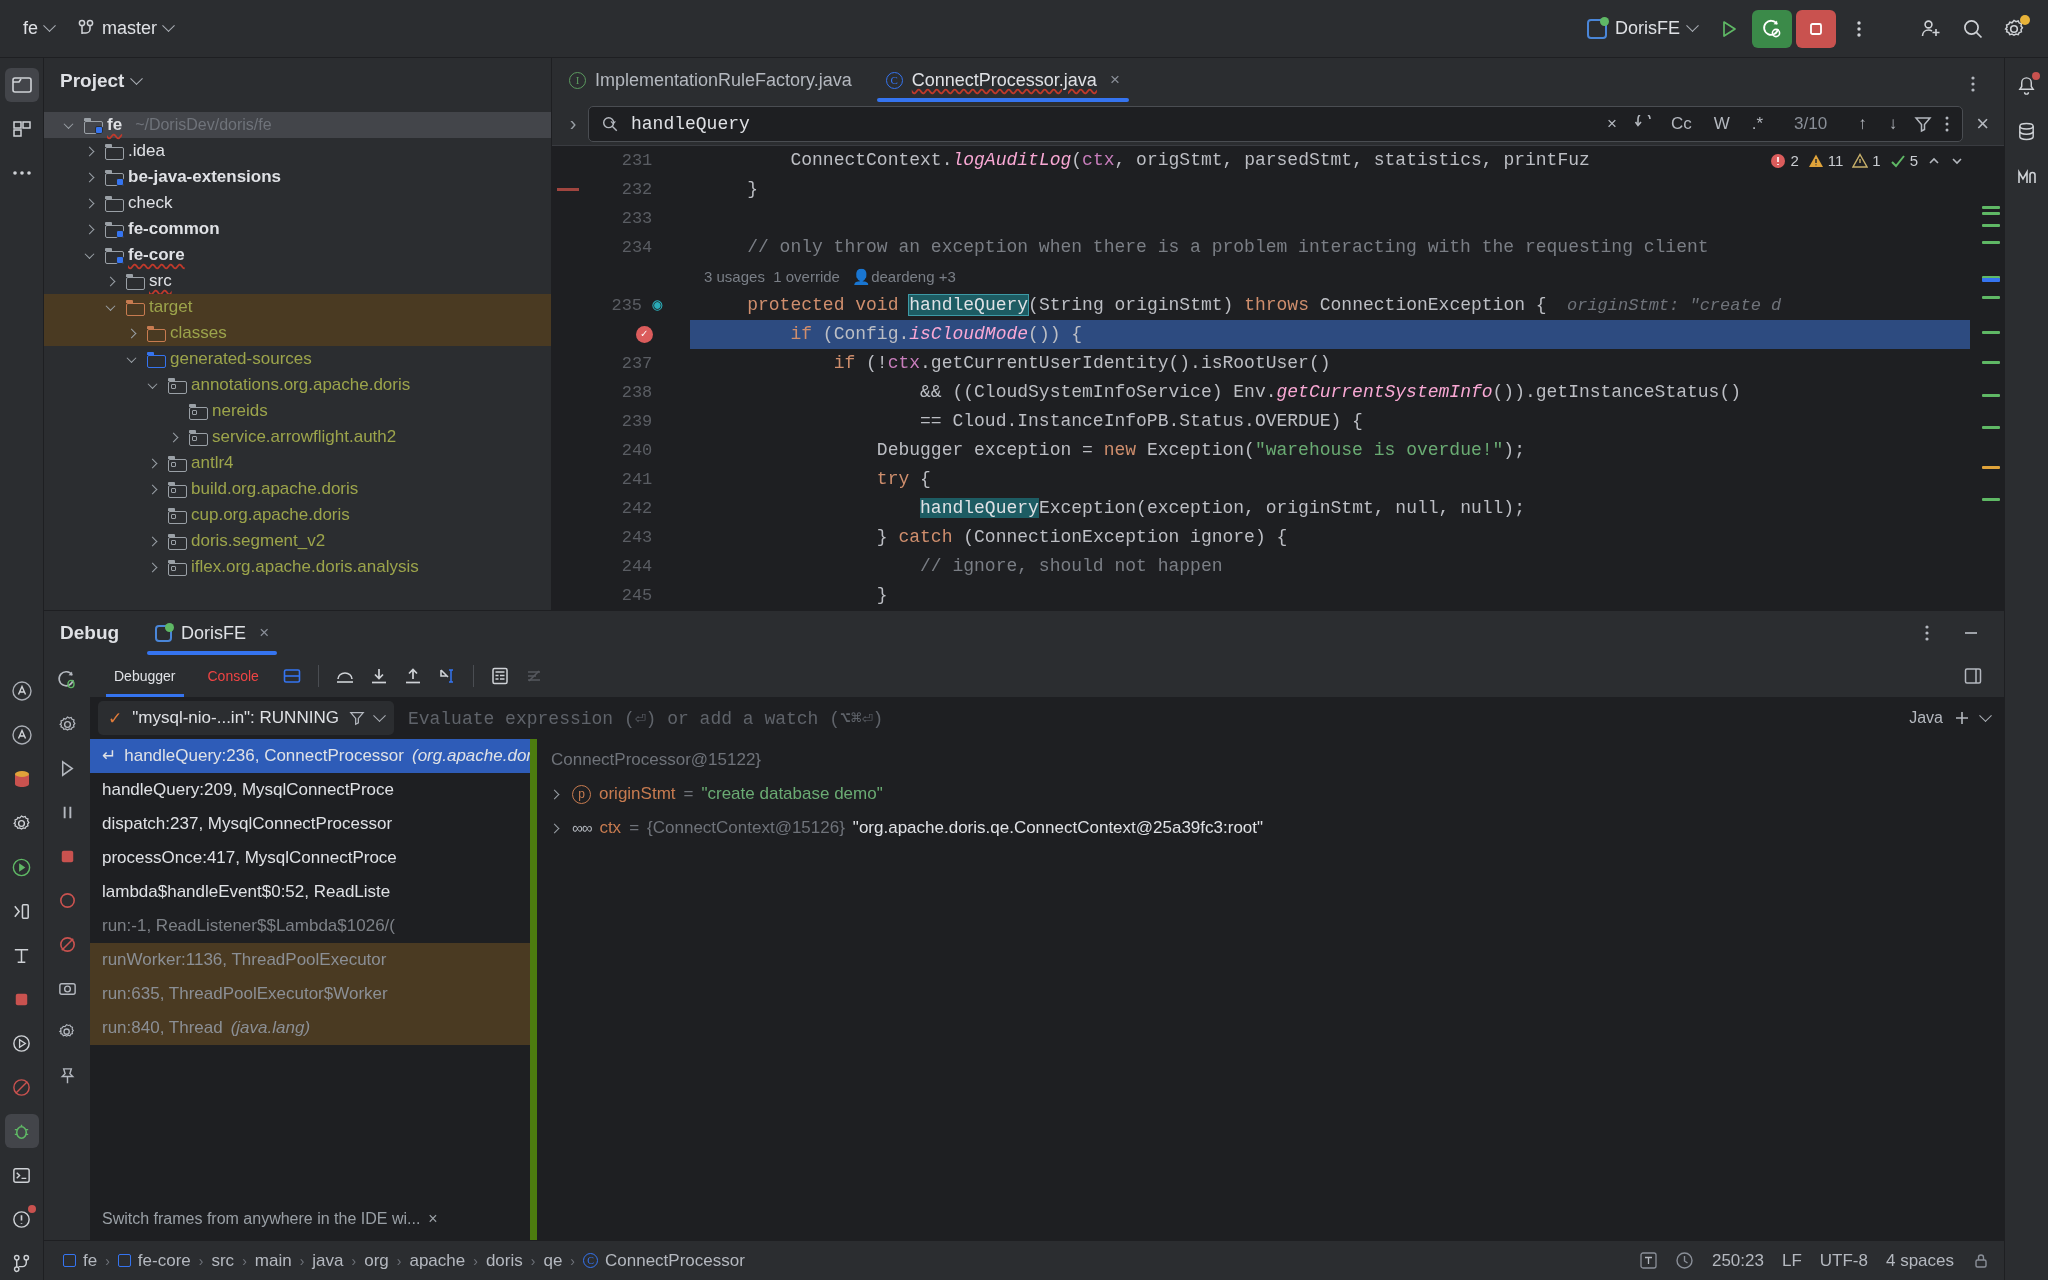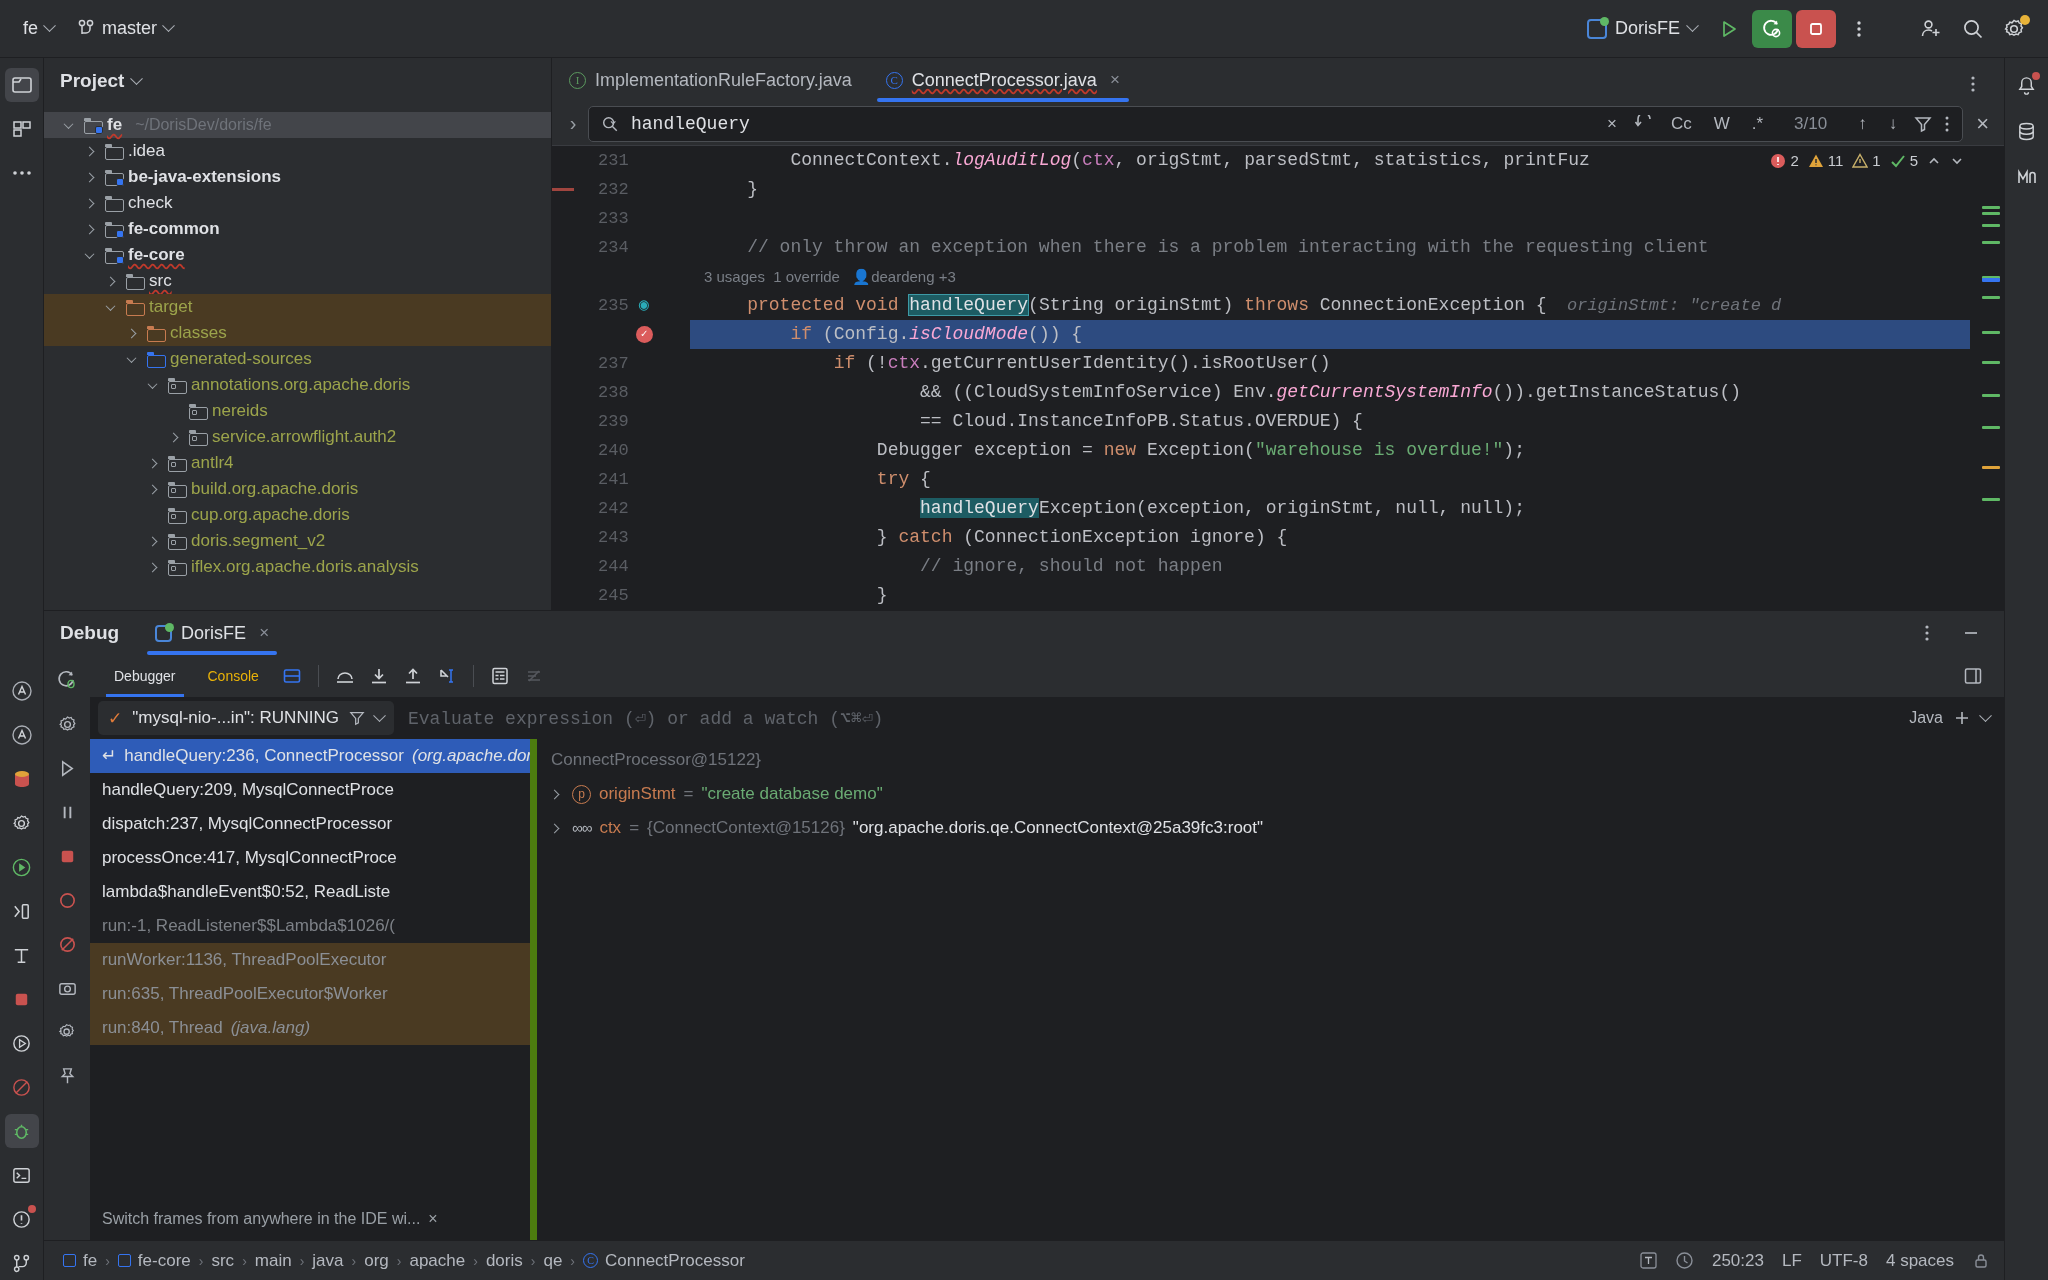--- a/index.html
+++ b/index.html
@@ -111,21 +111,21 @@
   .fb-opt { font-size:17px; color:#b4b8bf; padding:2px 5px; border-radius:4px; }
   .fb-count { font-size:17px; color:#8a8f98; padding:0 14px; }
   .fb-icons { display:flex; align-items:center; gap:4px; padding-right:10px;}
 
   
   .codewrap { flex:1; display:flex; min-height:0; position:relative; overflow:hidden; }
   .gutter-out { width:46px; min-width:46px; background:#1e1f22; position:relative;}
   .gutter { width:92px; min-width:92px; background:#1e1f22; position:relative;}
   .code { flex:1; position:relative; font-family:"Liberation Mono", monospace; font-size:18px; overflow:hidden; }
   .codeline { height:29px; line-height:29px; white-space:pre; padding-left:14px; }
-  .gline { height:29px; line-height:29px; text-align:left; padding-right:14px; font-family:"Liberation Mono", monospace; font-size:17px; color:#5a5d63;}
+  .gline { height:29px; line-height:29px; text-align:center; padding-right:14px; font-family:"Liberation Mono", monospace; font-size:17px; color:#5a5d63;}
   .hint { height:29px; line-height:29px; font-size:15px; color:#7a7f87; font-family:"Liberation Sans",sans-serif; padding-left:14px; white-space:pre;}
   .selline { background:#2d4b80; }
   .kw { color:#cf8e6d; } .str { color:#6aab73; } .cmt { color:#7a7e85; }
   .fld { color:#c77dbb; } .mth { color:#f9a8d4; font-style:italic;}
   .plain { color:#bcbec4; } .ital { font-style: italic; }
   .hlmatch { background:#1d5c63; }
   .hlmatch-box { background:#1d5c63; outline:1.5px solid #3d9aa6; }
   .inlay { color:#6f737a; font-style:italic; font-size:17px;}
   .bp { width:17px; height:17px; border-radius:50%; background:#db5c5c; display:flex;align-items:center;justify-content:center;font-size:11px;color:#fff;}
   .rightgutter { width:34px; min-width:34px; background:#1e1f22; position:relative; }
@@ -140,21 +140,21 @@
   .dbg-tab { height:44px; display:flex; align-items:center; gap:9px; font-size:18px; color:#dfe1e5; padding:0 14px; position:relative;}
   .dbg-tab::after{content:"";position:absolute;bottom:0;left:6px;right:6px;height:4px;background:#3574f0;border-radius:2px;}
   .dbg-head-right{margin-left:auto;display:flex;align-items:center;gap:6px;padding-right:14px;}
 
   .dbg-body { flex:1; display:flex; min-height:0; }
   .dbg-rail { width:46px; min-width:46px; background:#2b2d30; display:flex; flex-direction:column; align-items:center; padding-top:8px; gap:10px;}
   .dbg-main { flex:1; display:flex; flex-direction:column; min-width:0; background:#1e1f22;}
   .dbg-toolbar { height:42px; display:flex; align-items:center; gap:0; background:#2b2d30; padding-left:8px;}
   .dtab { font-size:14px; color:#dfe1e5; padding:0 16px; height:42px; display:flex; align-items:center; position:relative;}
   .dtab.active::after{content:"";position:absolute;bottom:0;left:8px;right:8px;height:3px;background:#3574f0;}
-  .dtab.dim { color:#eab308; }
+  .dtab.dim { color:#ef4444; }
   .dsep { width:1px; height:22px; background:#4a4d52; margin:0 9px;}
   .dtool { width:34px;height:34px;display:flex;align-items:center;justify-content:center;border-radius:5px;}
 
   .dbg-second { height:42px; display:flex; align-items:center; background:#1e1f22;}
   .thread-sel { display:flex; align-items:center; gap:10px; background:#2b2d30; height:34px; padding:0 10px; margin-left:8px; border-radius:5px; min-width:270px;}
   .thread-txt{font-size:17px;color:#dfe1e5;white-space:nowrap;}
   .eval-box { flex:1; display:flex; align-items:center; height:42px; padding:0 14px; gap:8px;}
   .eval-ph { font-size:18px; color:#5f636a; font-family:"Liberation Mono",monospace;}
   .eval-right{margin-left:auto;display:flex;align-items:center;gap:10px;}
 

